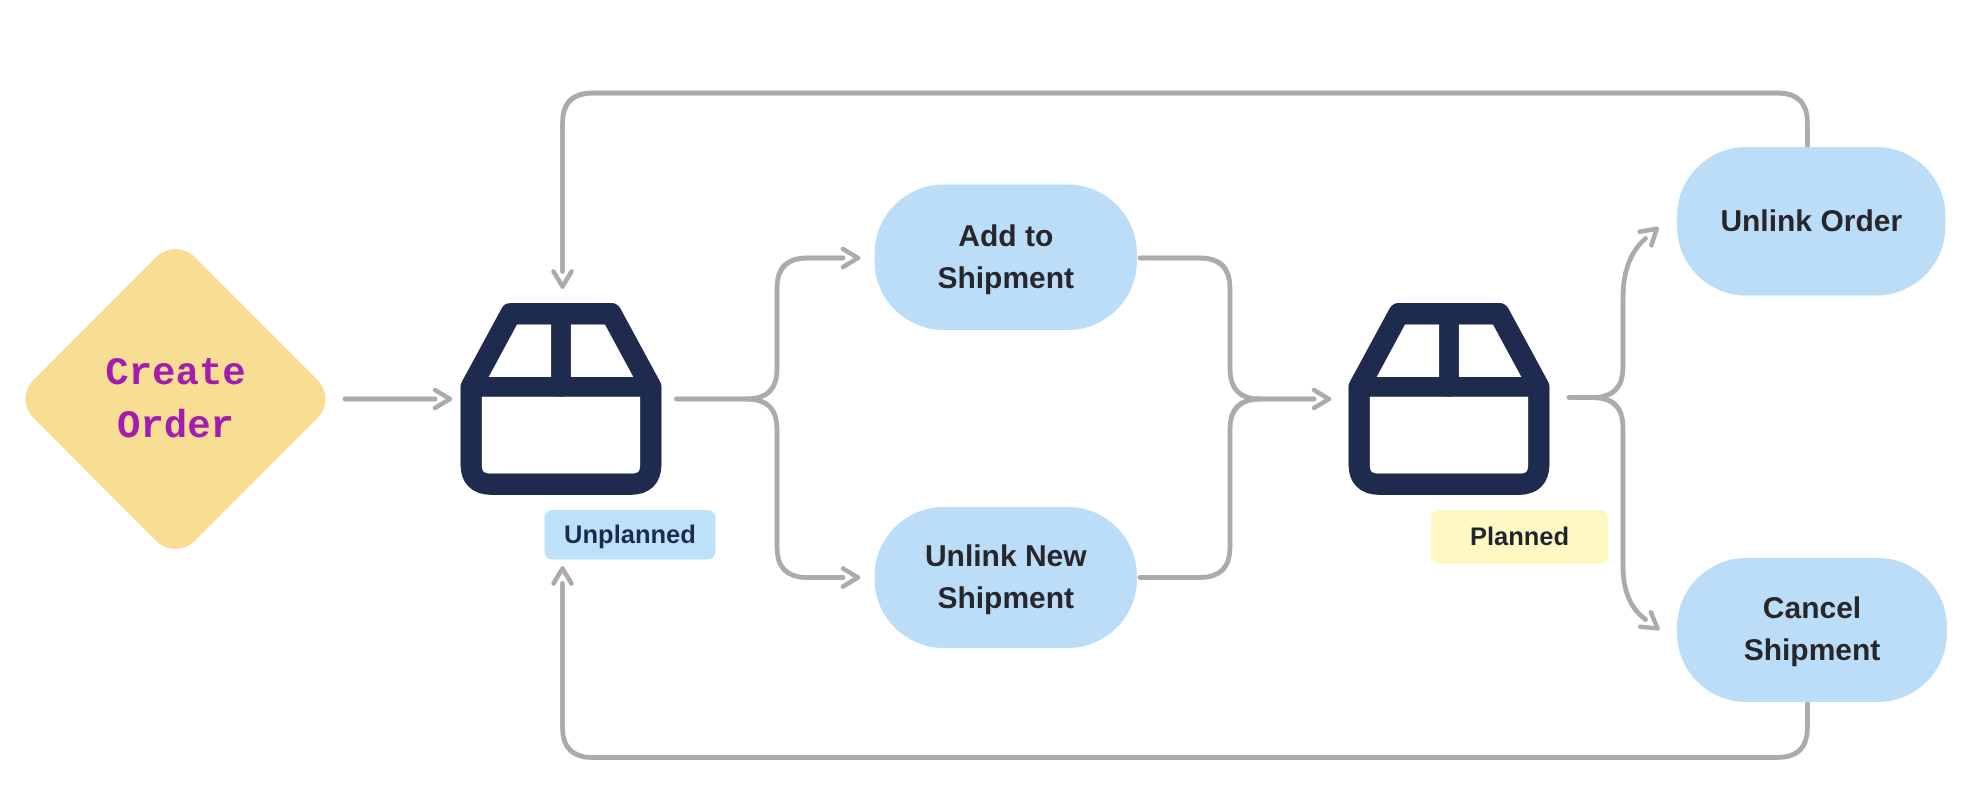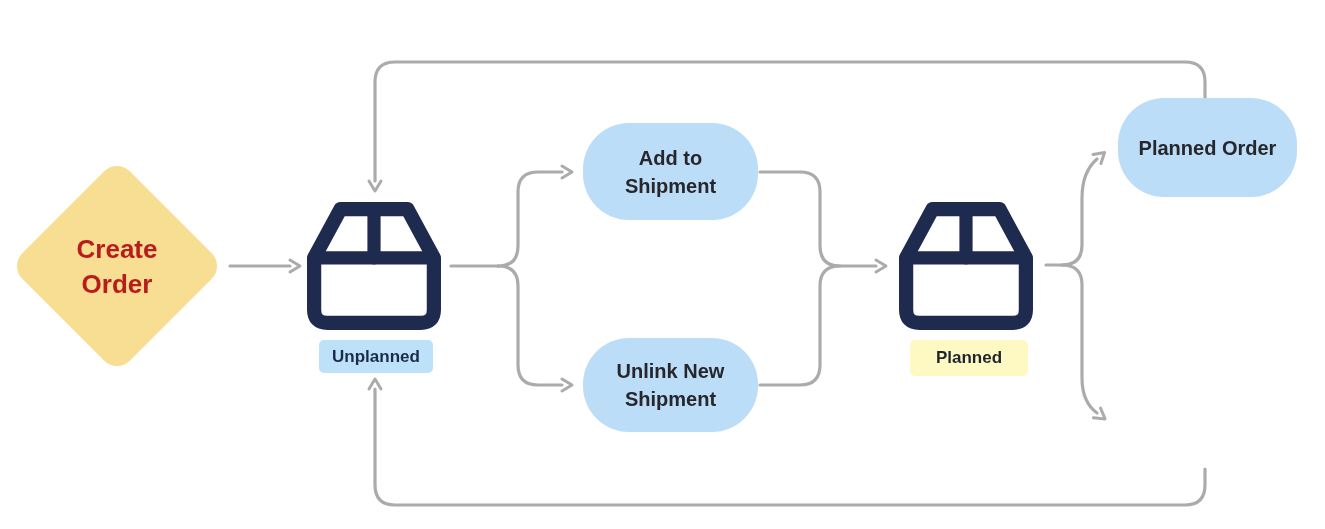--- a/index.html
+++ b/index.html
@@ -11,21 +11,22 @@
   .node { position:absolute; z-index:1; }
 
   
   .diamond-shape {
     position:absolute; left:41px; top:190px; width:152px; height:152px;
     background:#F8DE92; border-radius:18px; transform:rotate(45deg); z-index:1;
   }
   .diamond-label {
     position:absolute; left:57px; top:232px; width:120px; z-index:2;
     text-align:center; font-weight:bold; font-size:26px; line-height:1.35;
-    color:#b91c1c;
+    color:#a21caf;
+    font-family:Liberation Mono, monospace;
   }
 
   
   .pill {
     background:#BBDDF8; border-radius:46px;
     display:flex; align-items:center; justify-content:center;
     text-align:center; font-weight:bold; font-size:20px; line-height:1.4;
     color:#26262B;
   }
   .pill span { display:block; }
@@ -39,21 +40,21 @@
   .pill-cancel span    { width:120px; }
 
   
   .pkg { position:absolute; }
   .pkg-unplanned { left:306px; top:201px; }
   .pkg-planned   { left:898px; top:201px; }
 
   
   .badge {
     position:absolute; display:flex; align-items:center; justify-content:center;
-    font-weight:bold; font-size:17px; border-radius:5px;
+    font-weight:bold; font-size:17px; border-radius:5px;margin-left:44px;
   }
   .badge-unplanned { left:319px; top:340px; width:114px; height:33px;
                      background:#BEE1FA; color:#1B2B4D; }
   .badge-planned   { left:910px; top:340px; width:118px; height:36px;
                      background:#fef9c3; color:#1E2530; }
 </style>
 </head>
 <body>
 
 <div class="canvas">
@@ -101,16 +102,19 @@
   <svg class="pkg pkg-planned node" width="136" height="130" viewBox="0 0 134 128">
     <g stroke="#1E2B4E" stroke-linejoin="round" stroke-linecap="round">
       <path d="M34 8 L100 8 L126 56 L126 107 Q126 120 113 120 L21 120 Q8 120 8 107 L8 56 Z" fill="#ffffff" stroke-width="14"></path>
       <path d="M8 56 H126" fill="none" stroke-width="13"></path>
       <path d="M67 8 V56" fill="none" stroke-width="13"></path>
     </g>
   </svg>
   <div class="badge badge-planned node">Planned</div>
 
   <div class="pill pill-unlink node">
-    <span>Planned Order</span>
+    <span>Unlink Order</span>
+  </div>
+  <div class="pill pill-cancel node">
+    <span>Cancel Shipment</span>
   </div>
 
 </div>
 
 </body></html>

